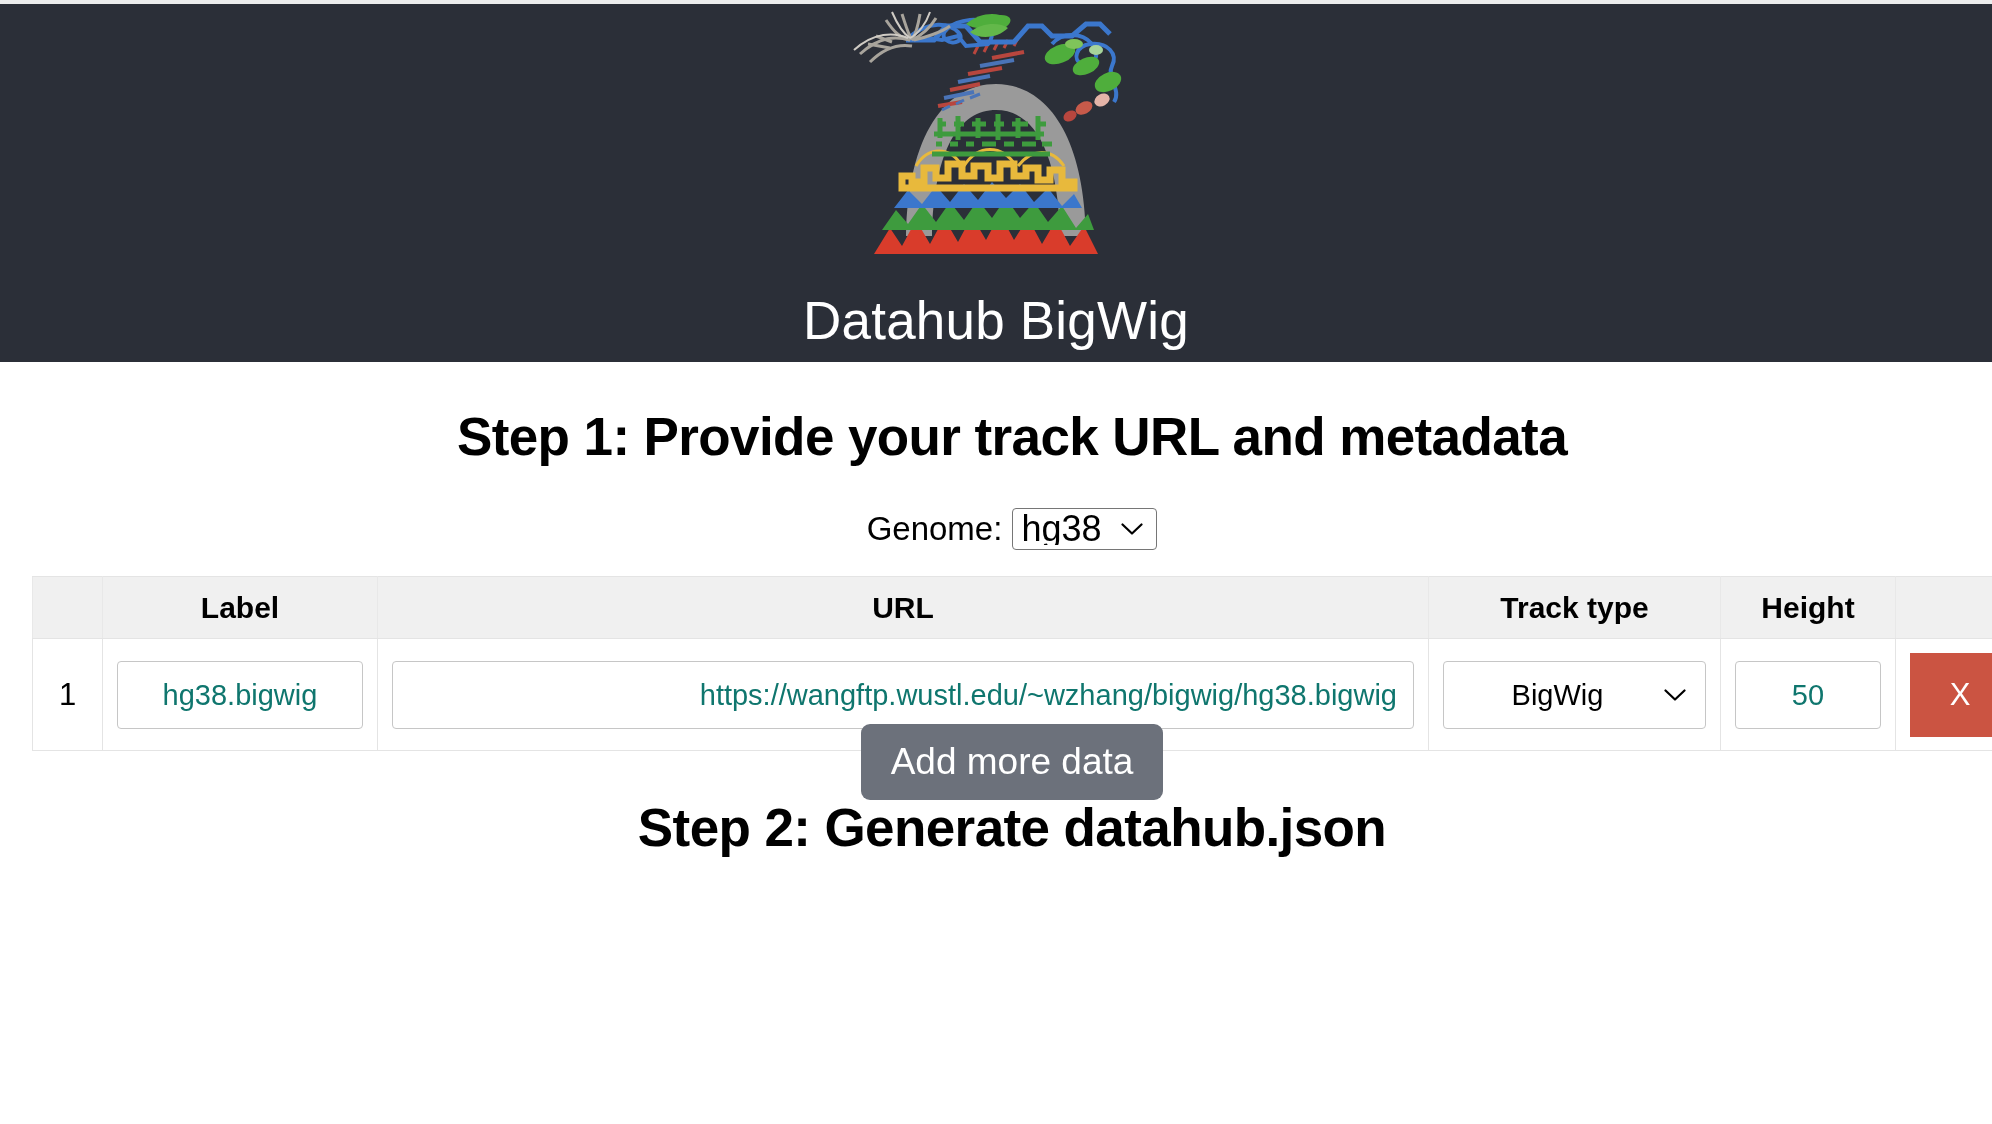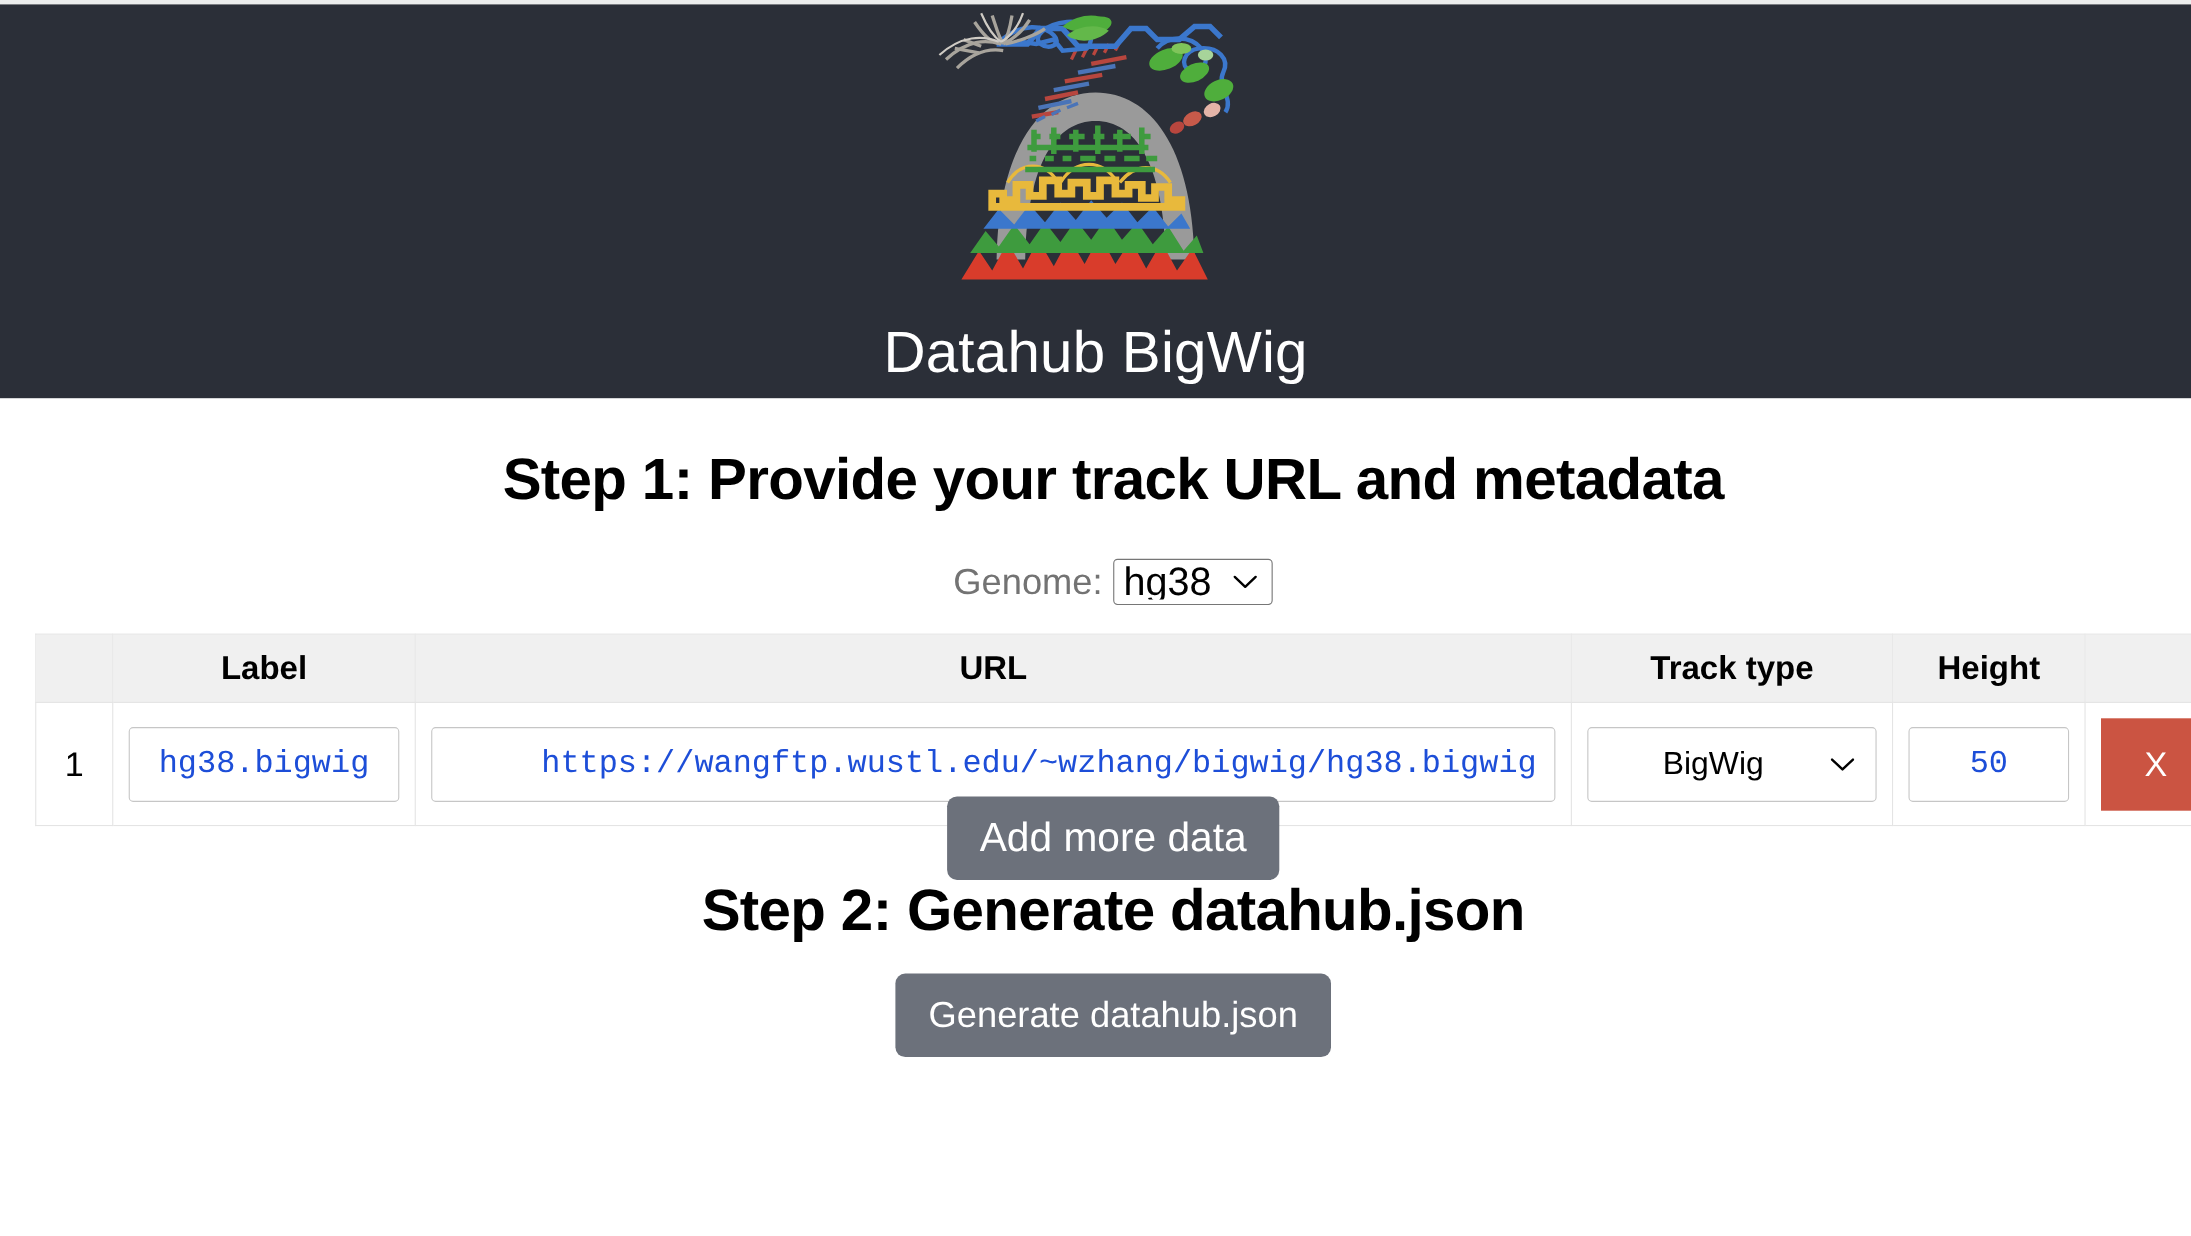--- a/index.html
+++ b/index.html
@@ -65,21 +65,21 @@
   .genome-row {
     display: flex;
     align-items: center;
     justify-content: center;
     gap: 10px;
     margin-top: 40px;
     margin-bottom: 26px;
   }
   .genome-label {
     font-size: 33px;
-    color: #737373;
+    color: #000000;
     line-height: 38px;
   }
 
   
   .select-box {
     position: relative;
     display: inline-block;
   }
   .select-box select {
     -webkit-appearance: none;
@@ -143,23 +143,23 @@
     text-align: center;
     background: #fff;
   }
   td.rownum {
     font-size: 31px;
     color: #000;
     padding: 0;
   }
 
   input.cell-input {
-    font-family: Liberation Mono, monospace;
+    font-family: Liberation Sans, sans-serif;
     font-size: 29px;
-    color: #1d4ed8;
+    color: #0f766e;
     background: #fff;
     border: 1.6px solid #c6c6c6;
     border-radius: 4px;
     height: 68px;
     width: 100%;
     padding: 0 16px;
     line-height: 68px;
   }
   input.cell-input.centered { text-align: center; }
   input.cell-input.urlbox { text-align: right; padding-left: 40px; }
@@ -388,16 +388,15 @@
         </tr>
       </tbody>
     </table>
 
     <div class="add-wrap">
       <button class="add-btn">Add more data</button>
     </div>
 
     <h1 id="step2-heading" class="step-heading">Step 2: Generate datahub.json</h1>
 
-    <button class="gen-btn">Generate datahub.json</button>
 
   </main>
 </div>
 
 </body></html>

